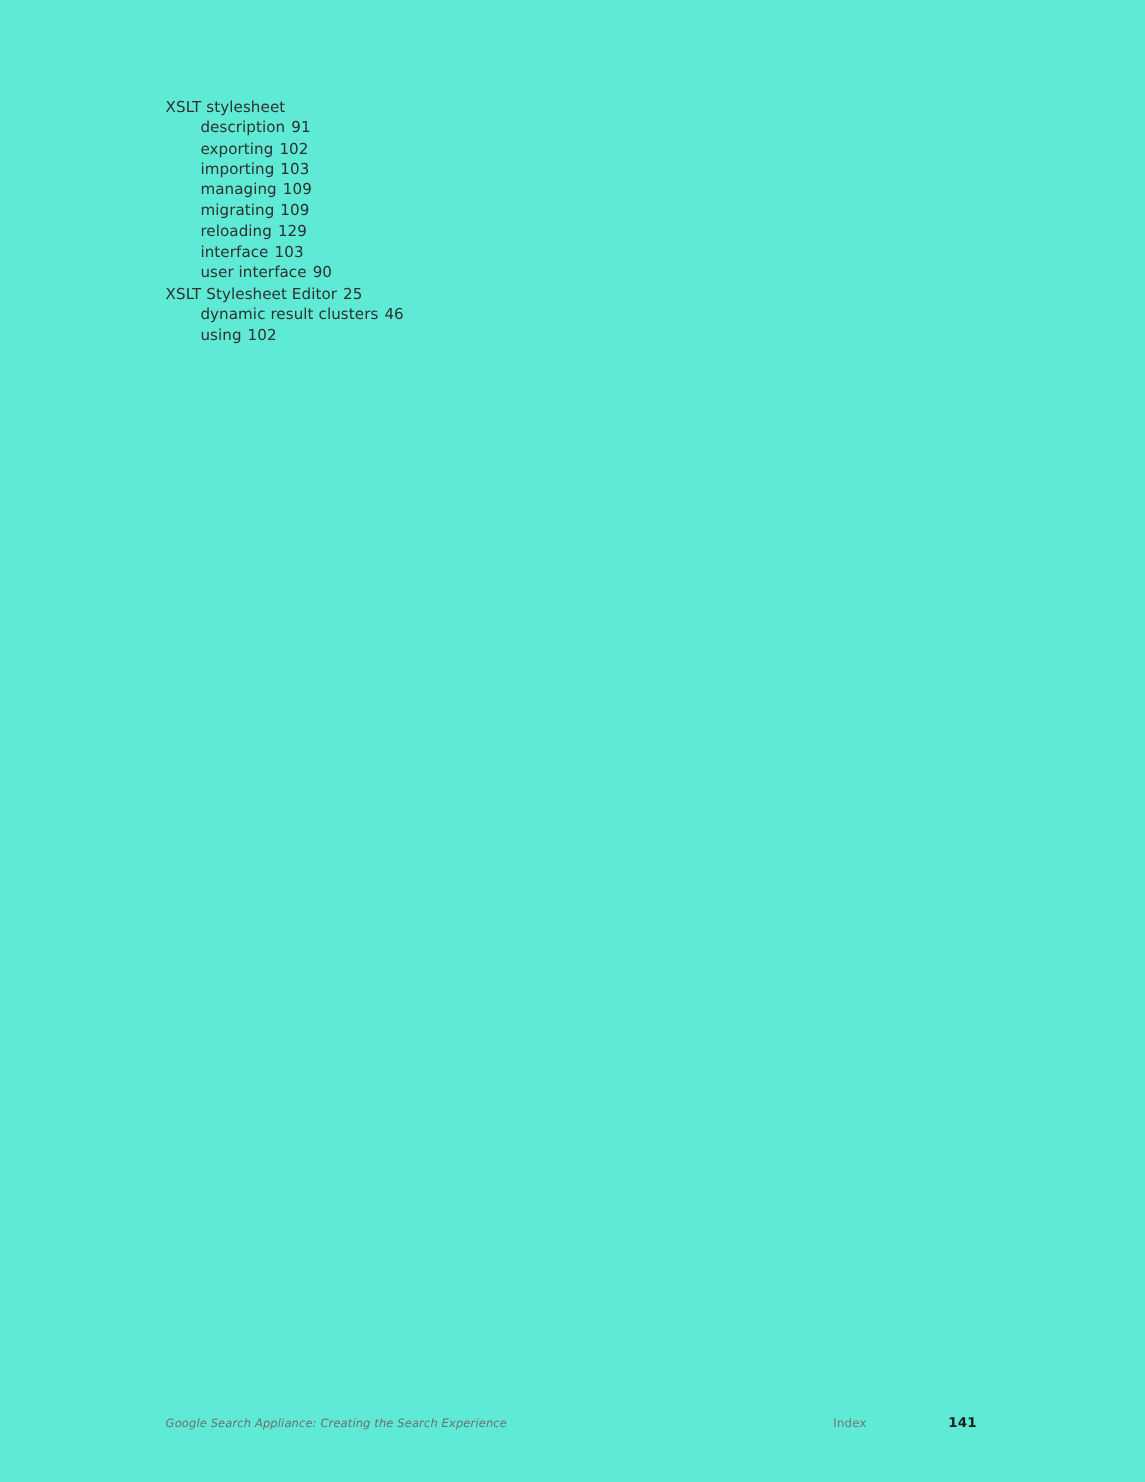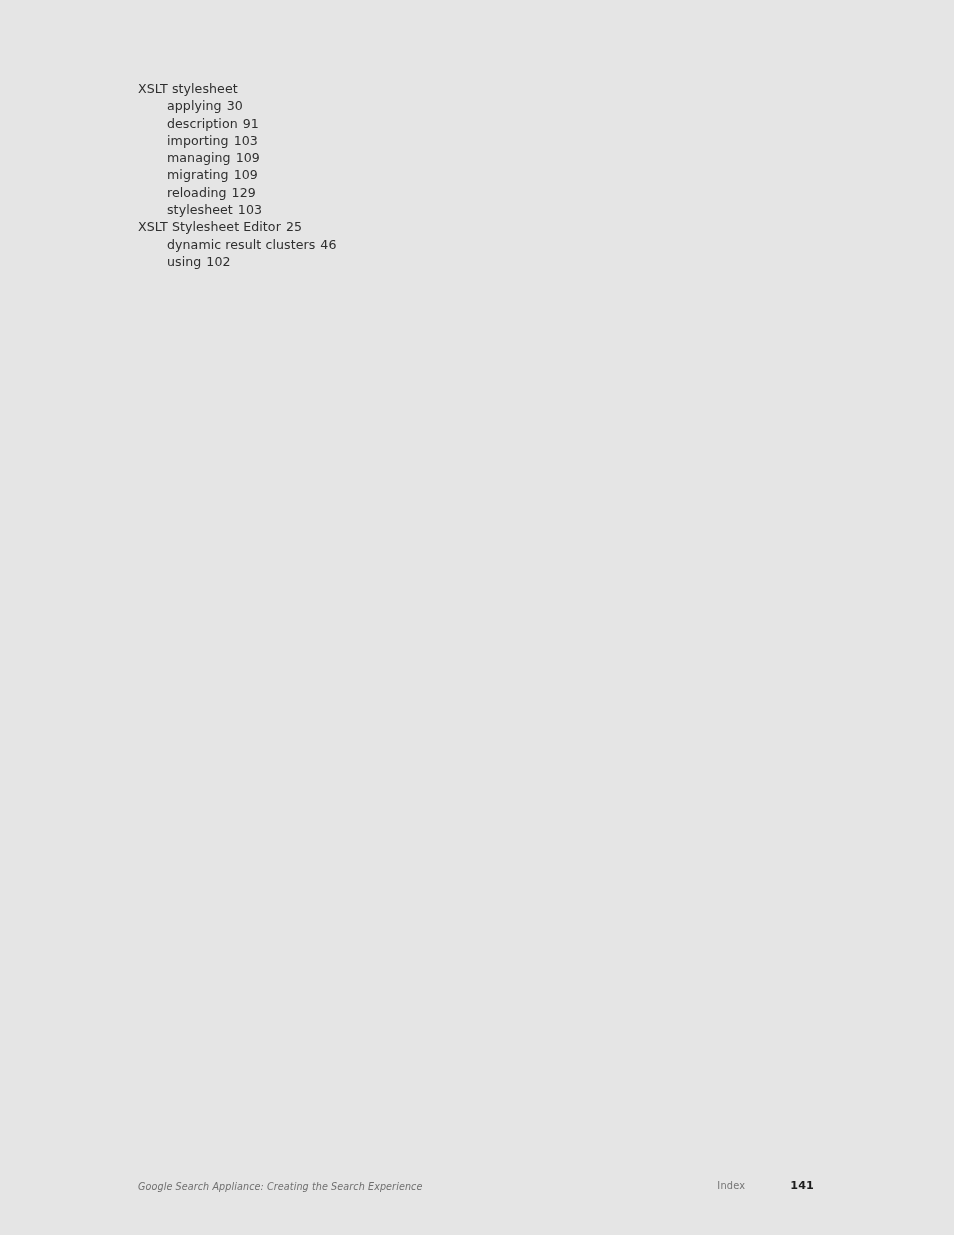--- a/index.html
+++ b/index.html
@@ -11,21 +11,21 @@
     width: 954px;
     height: 1235px;
     position: relative;
     font-family: "DejaVu Sans", "Liberation Sans", sans-serif;
     -webkit-font-smoothing: antialiased;
   }
 
   .page {
     position: absolute;
     inset: 0;
-    background: #e5e5e5;
+    background: #5eead4;
   }
 
   
   .index-body {
     position: absolute;
     left: 138px;
     top: 80px;
     width: 660px;
   }
 
@@ -74,21 +74,21 @@
     font-style: italic;
     color: #6f6f6f;
     letter-spacing: 0.01em;
     white-space: nowrap;
   }
 
   .footer-right {
     margin-left: auto;
     display: flex;
     align-items: baseline;
-    gap: 0;
+    gap: 23px;
   }
 
   .footer-section {
     font-size: 9.8px;
     color: #757575;
     letter-spacing: 0.02em;
     white-space: nowrap;
   }
 
   .footer-pagenum {
@@ -100,27 +100,28 @@
     margin-left: 45px;
   }
 </style>
 </head>
 <body>
 
 <div class="page">
 
   <div class="index-body">
       <div class="index-entry level-1"><span class="entry-term">XSLT stylesheet</span></div>
-      <div class="index-entry level-2"><span class="entry-term">applying</span><span class="entry-gap"> </span><span class="entry-pages">30</span></div>
       <div class="index-entry level-2"><span class="entry-term">description</span><span class="entry-gap"> </span><span class="entry-pages">91</span></div>
+      <div class="index-entry level-2"><span class="entry-term">exporting</span><span class="entry-gap"> </span><span class="entry-pages">102</span></div>
       <div class="index-entry level-2"><span class="entry-term">importing</span><span class="entry-gap"> </span><span class="entry-pages">103</span></div>
       <div class="index-entry level-2"><span class="entry-term">managing</span><span class="entry-gap"> </span><span class="entry-pages">109</span></div>
       <div class="index-entry level-2"><span class="entry-term">migrating</span><span class="entry-gap"> </span><span class="entry-pages">109</span></div>
       <div class="index-entry level-2"><span class="entry-term">reloading</span><span class="entry-gap"> </span><span class="entry-pages">129</span></div>
-      <div class="index-entry level-2"><span class="entry-term">stylesheet</span><span class="entry-gap"> </span><span class="entry-pages">103</span></div>
+      <div class="index-entry level-2"><span class="entry-term">interface</span><span class="entry-gap"> </span><span class="entry-pages">103</span></div>
+      <div class="index-entry level-2"><span class="entry-term">user interface</span><span class="entry-gap"> </span><span class="entry-pages">90</span></div>
       <div class="index-entry level-1"><span class="entry-term">XSLT Stylesheet Editor</span><span class="entry-gap"> </span><span class="entry-pages">25</span></div>
       <div class="index-entry level-2"><span class="entry-term">dynamic result clusters</span><span class="entry-gap"> </span><span class="entry-pages">46</span></div>
       <div class="index-entry level-2"><span class="entry-term">using</span><span class="entry-gap"> </span><span class="entry-pages">102</span></div>
     </div>
 
   <div class="page-footer">
     <div class="footer-title">Google Search Appliance: Creating the Search Experience</div>
     <div class="footer-right">
       <div class="footer-section">Index</div>
       <div class="footer-pagenum">141</div>

